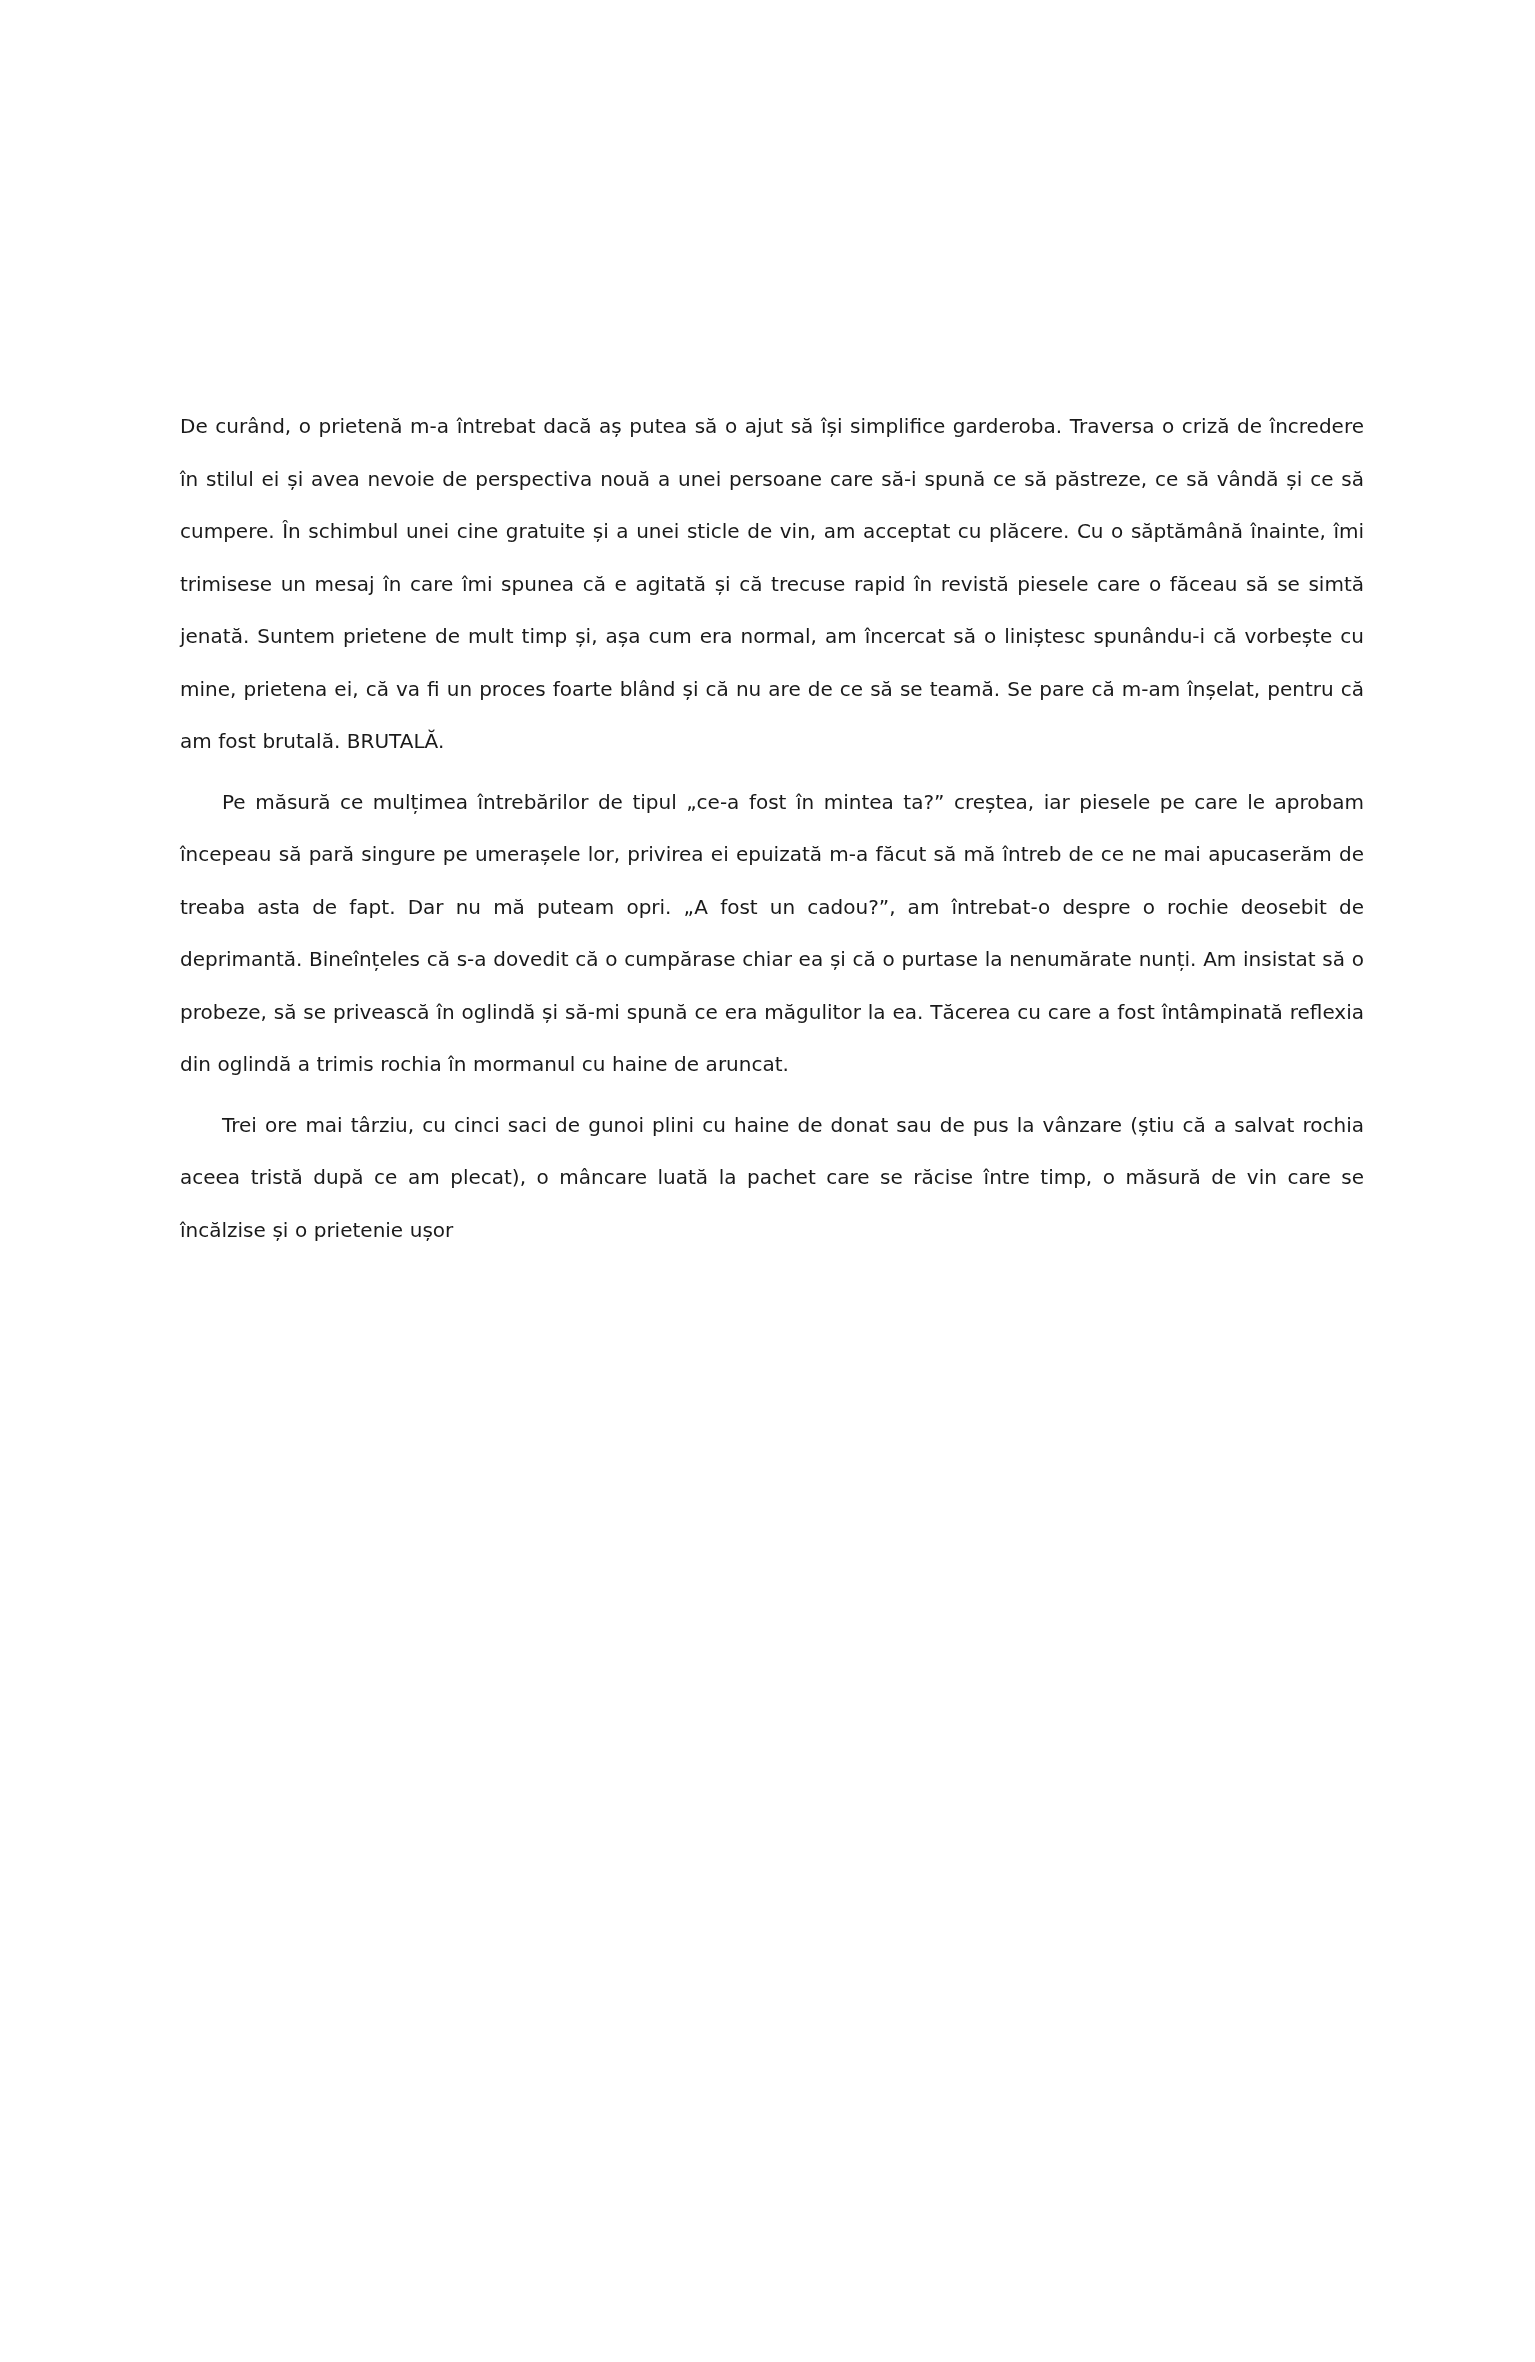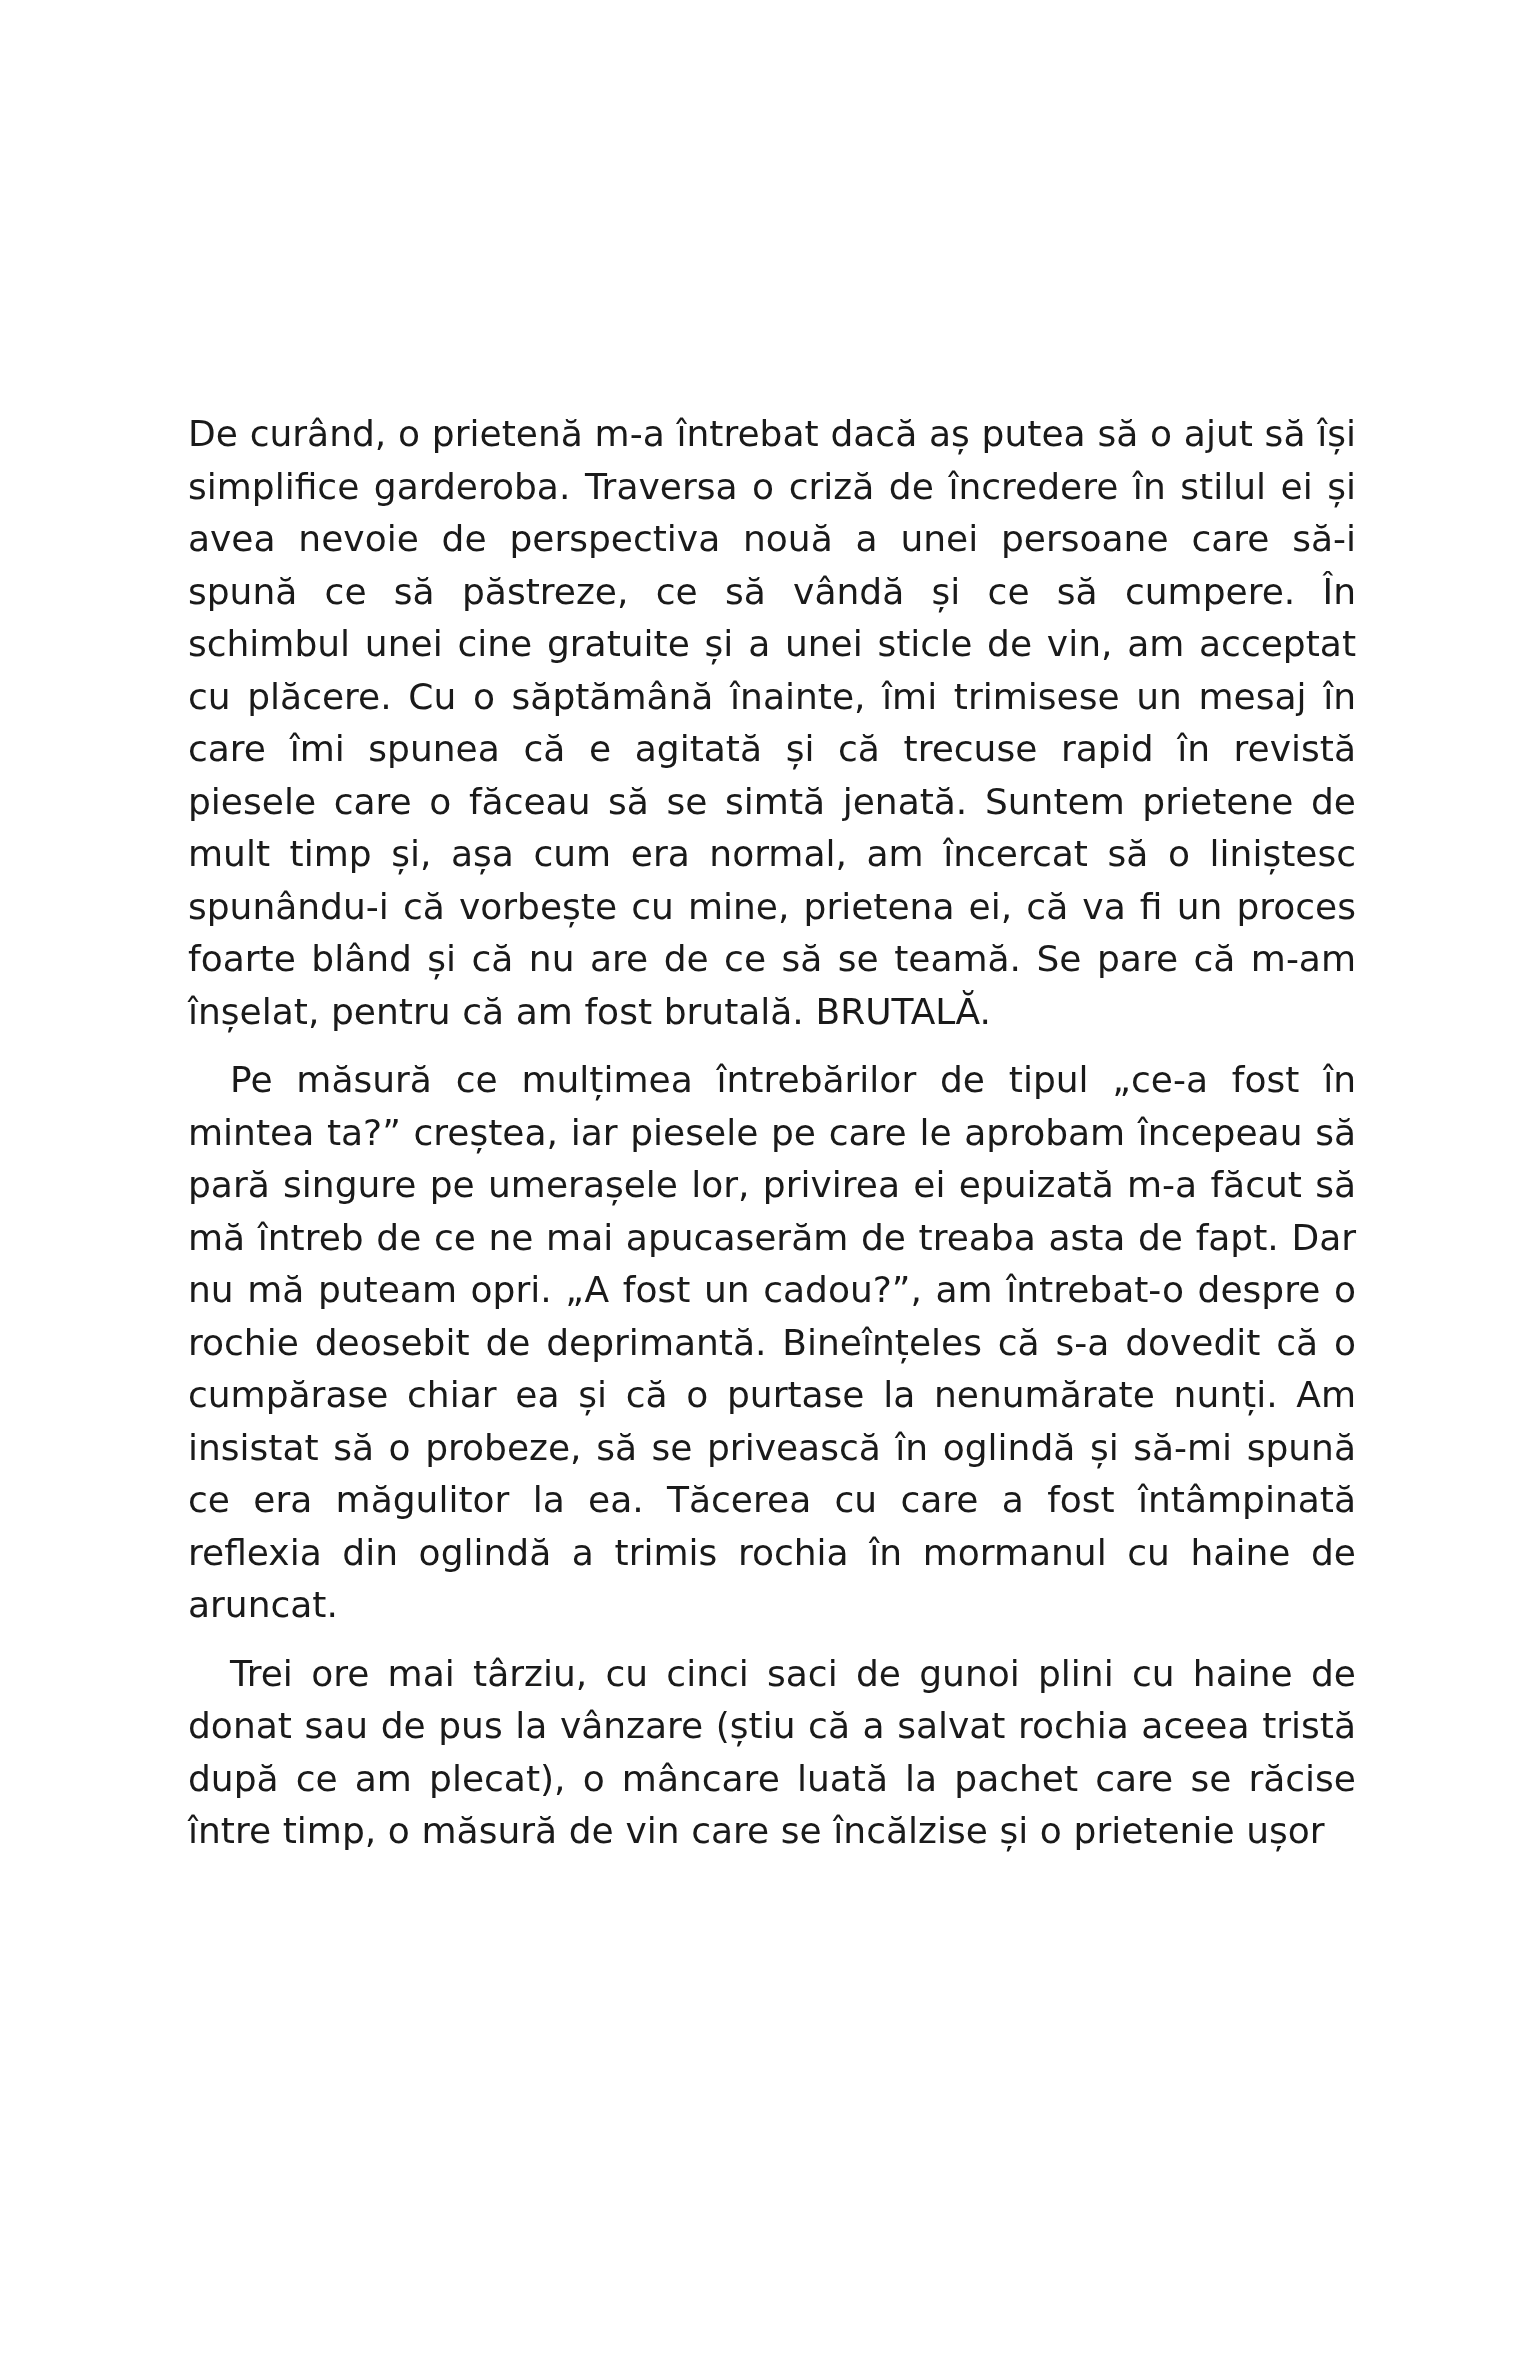--- a/index.html
+++ b/index.html
@@ -32,25 +32,25 @@
   .chapter-title {
     font-size: 43px;
     letter-spacing: 3.2px;
     text-align: center;
     font-weight: 400;
     color: #171717;
     margin: 0 0 74px 0;
     font-family: "DejaVu Sans", sans-serif;
   }
   .para {
-    font-size: 36px;
+    font-size: 20px;
     line-height: 52.5px;
     text-align: justify;
     text-justify: inter-word;
-    margin: 16px;
+    margin: 8px;
     color: #1a1a1a;
     hyphens: manual;
     word-spacing: 0.2px;
   }
   .para + .para {
     margin-top: 0;
   }
   .para.indent {
     text-indent: 42px;
   }

